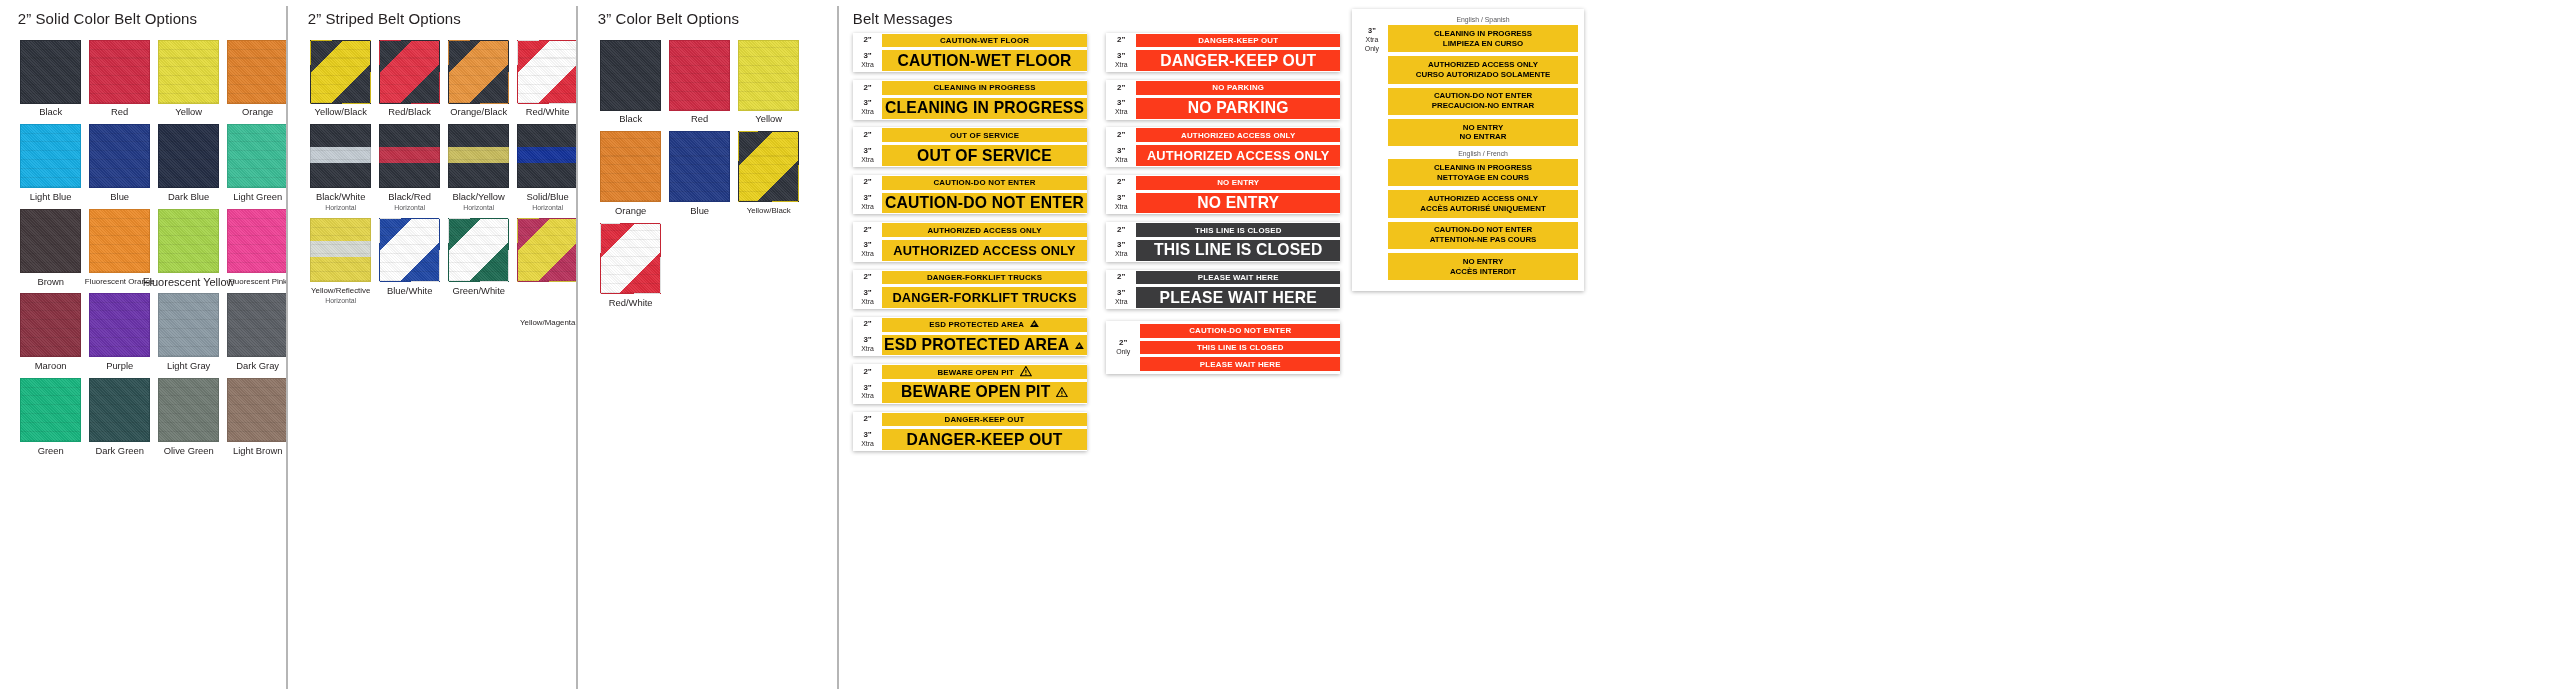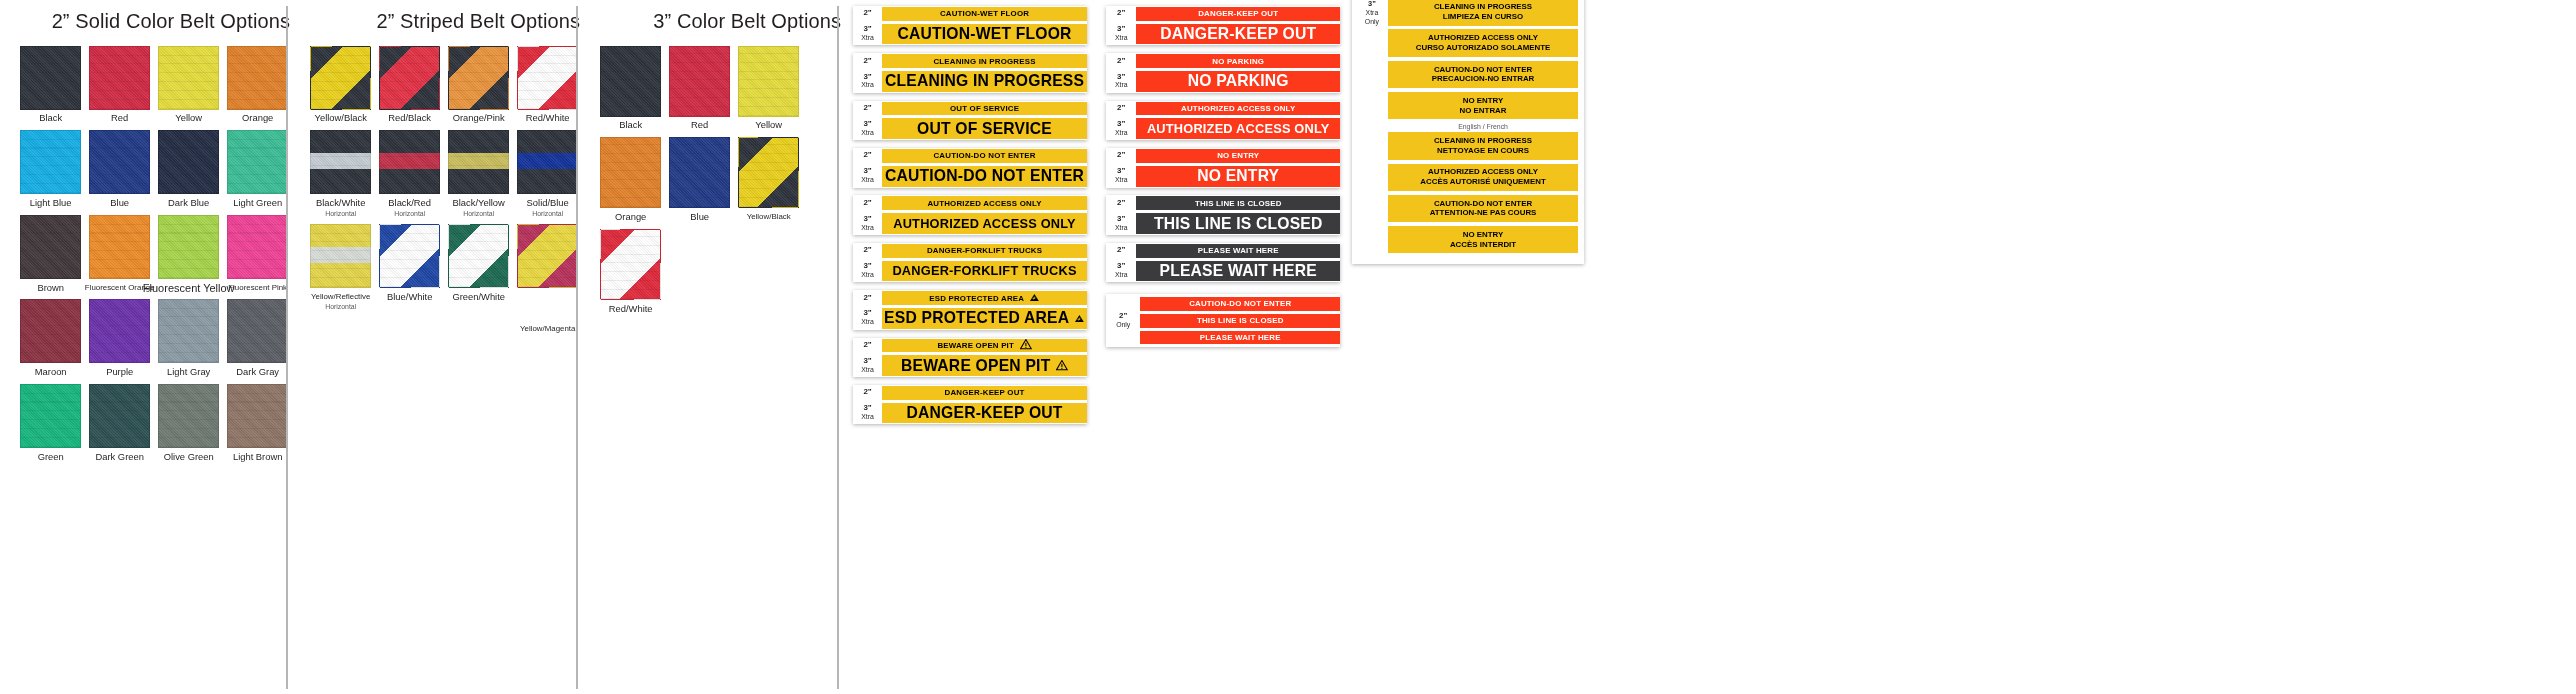--- a/index.html
+++ b/index.html
@@ -31,27 +31,26 @@
     flex: none;
   }
   .panel-divider {
     position: absolute;
     top: 5.9px;
     bottom: 5.9px;
     width: 2px;
     background: linear-gradient(to right,#cfcfcf,#9c9c9c,#cfcfcf);
   }
   .panel-title {
-    font-size: 20px;
+    font-size: 15px;
     font-weight: 400;
     letter-spacing: 0.1px;
     color: #231f20;
     margin: 9.8px 0 0 17.7px;
     white-space: nowrap;
-    text-align: right;
   }
 
   
   .swatch-grid {
     display: grid;
     margin: 12.8px 0 0 17.7px;
   }
   .grid-4 { grid-template-columns: repeat(4, 66px); column-gap: 3px; row-gap: 0px; }
   .grid-3 { grid-template-columns: repeat(3, 66px); column-gap: 3px; row-gap: 0px; }
 
@@ -312,21 +311,21 @@
         <div class="swatch-cell">
           <div class="swatch" style="background: linear-gradient(135deg, rgb(46, 51, 60) 0px, rgb(46, 51, 60) 26%, rgb(233, 208, 28) 26%, rgb(233, 208, 28) 68%, rgb(46, 51, 60) 68%, rgb(46, 51, 60) 100%);"></div>
           <div class="swatch-label">Yellow/Black</div>
         </div>
         <div class="swatch-cell">
           <div class="swatch" style="background: linear-gradient(135deg, rgb(46, 51, 60) 0px, rgb(46, 51, 60) 26%, rgb(226, 49, 69) 26%, rgb(226, 49, 69) 68%, rgb(46, 51, 60) 68%, rgb(46, 51, 60) 100%);"></div>
           <div class="swatch-label">Red/Black</div>
         </div>
         <div class="swatch-cell">
           <div class="swatch" style="background: linear-gradient(135deg, rgb(46, 51, 60) 0px, rgb(46, 51, 60) 26%, rgb(232, 148, 61) 26%, rgb(232, 148, 61) 68%, rgb(46, 51, 60) 68%, rgb(46, 51, 60) 100%);"></div>
-          <div class="swatch-label">Orange/Pink</div>
+          <div class="swatch-label">Orange/Black</div>
         </div>
         <div class="swatch-cell">
           <div class="swatch" style="background: linear-gradient(135deg, rgb(224, 42, 60) 0px, rgb(224, 42, 60) 26%, rgb(255, 255, 255) 26%, rgb(255, 255, 255) 68%, rgb(224, 42, 60) 68%, rgb(224, 42, 60) 100%);"></div>
           <div class="swatch-label">Red/White</div>
         </div>
         <div class="swatch-cell">
           <div class="swatch" style="background: linear-gradient(rgb(46, 51, 60) 0px, rgb(46, 51, 60) 36%, rgb(196, 204, 211) 36%, rgb(196, 204, 211) 62%, rgb(46, 51, 60) 62%, rgb(46, 51, 60) 100%);"></div>
           <div class="swatch-label">Black/White</div>
           <div class="swatch-sublabel">Horizontal</div>
         </div>
@@ -395,20 +394,21 @@
         </div>
         <div class="swatch-cell">
           <div class="swatch" style="background: linear-gradient(135deg, rgb(224, 42, 60) 0px, rgb(224, 42, 60) 26%, rgb(255, 255, 255) 26%, rgb(255, 255, 255) 68%, rgb(224, 42, 60) 68%, rgb(224, 42, 60) 100%);"></div>
           <div class="swatch-label">Red/White</div>
         </div>
       </div>
     <div class="panel-divider" style="right:2px;"></div>
   </div>
 
   <div class="panel messages-panel" id="panel-messages" style="width:1734px;">
+    <div class="panel-title" style="margin-left:11.8px;">Belt Messages</div>
     <div class="messages-inner">
       <div class="msg-col" id="msg-col-yellow" style="width:234px;margin-top:5.9px;">
           <div class="msg-stack">
             <div class="msg-row">
               <div class="msg-size">
                 <span>2”</span>
               </div>
               <div class="msg-bar bar-yellow h2">
                 <span>CAUTION-WET FLOOR</span>
               </div>

